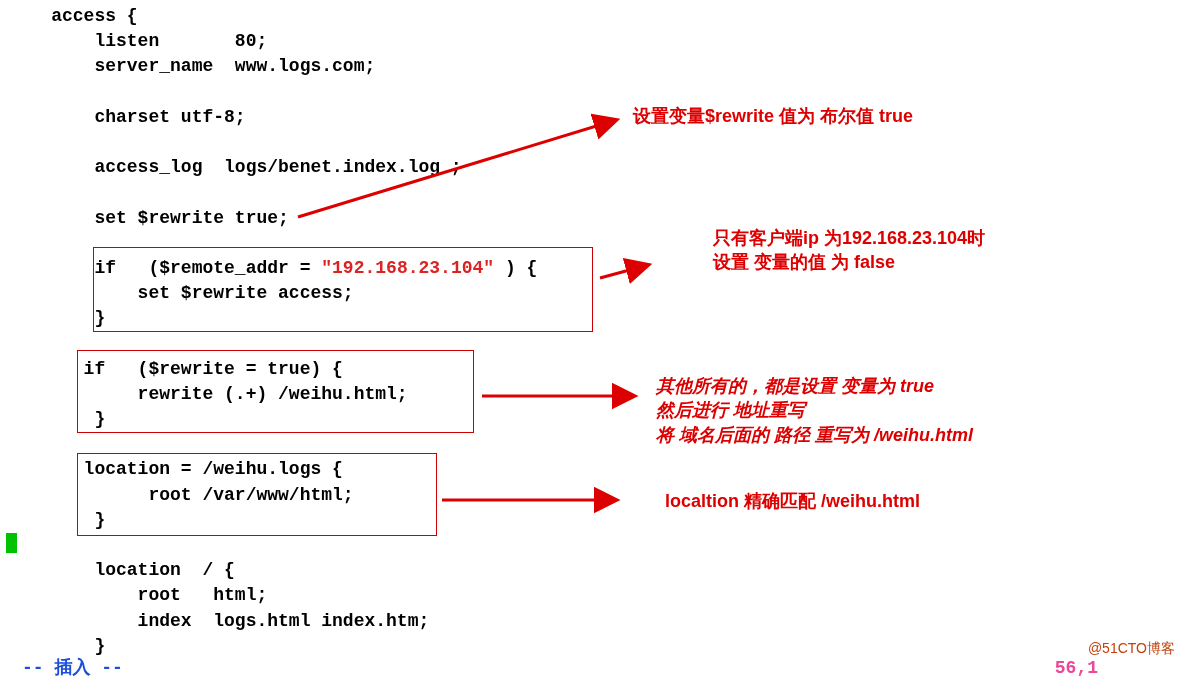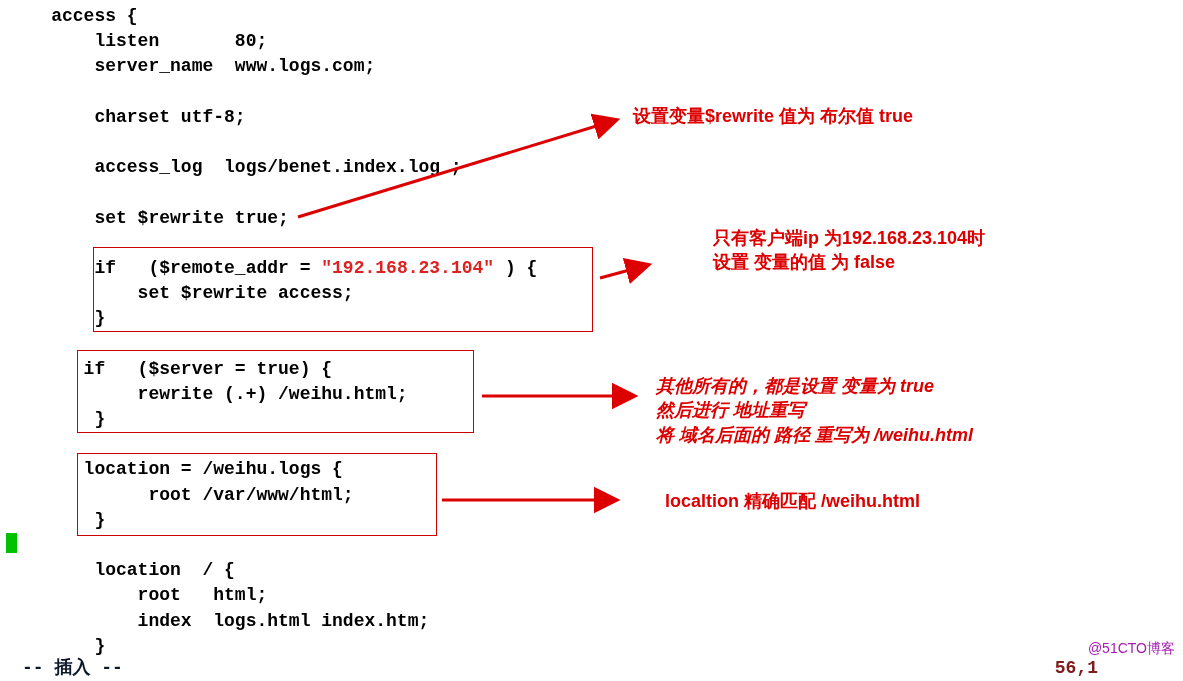--- a/index.html
+++ b/index.html
@@ -44,57 +44,57 @@
   }
   .svg-layer {
     position: absolute;
     left: 0; top: 0;
     width: 1183px;
     height: 681px;
     pointer-events: none;
   }
   .watermark {
     position: absolute;
-    color: #a21caf;
+    color: #c2410c;
     font-family: sans-serif;
     font-weight: normal;
     font-size: 14px;
     text-align: center;
   }
   .status {
     position: absolute;
     bottom: 0;
     left: 22px;
-    color: #0f172a;
+    color: #1d4ed8;
   }
   .pos {
     position: absolute;
     bottom: 0;
     right: 85px;
-    color: #7f1d1d;
+    color: #ec4899;
   }
 </style>
 </head>
 <body>
 
 <div class="code-area"><span>    access {</span>
 <span>        listen       80;</span>
 <span>        server_name  www.logs.com;</span>
 <span></span>
 <span>        charset utf-8;</span>
 <span></span>
 <span>        access_log  logs/benet.index.log ;</span>
 <span></span>
 <span>        set $rewrite true;</span>
 <span></span>
 <span>        if   ($remote_addr = </span><span class="str">"192.168.23.104"</span><span> ) {</span>
 <span>            set $rewrite access;</span>
 <span>        }</span>
 <span></span>
-<span>       if   ($server = true) {</span>
+<span>       if   ($rewrite = true) {</span>
 <span>            rewrite (.+) /weihu.html;</span>
 <span>        }</span>
 <span></span>
 <span>       location = /weihu.logs {</span>
 <span>             root /var/www/html;</span>
 <span>        }</span>
 <span></span>
 <span>        location  / {</span>
 <span>            root   html;</span>
 <span>            index  logs.html index.htm;</span>

